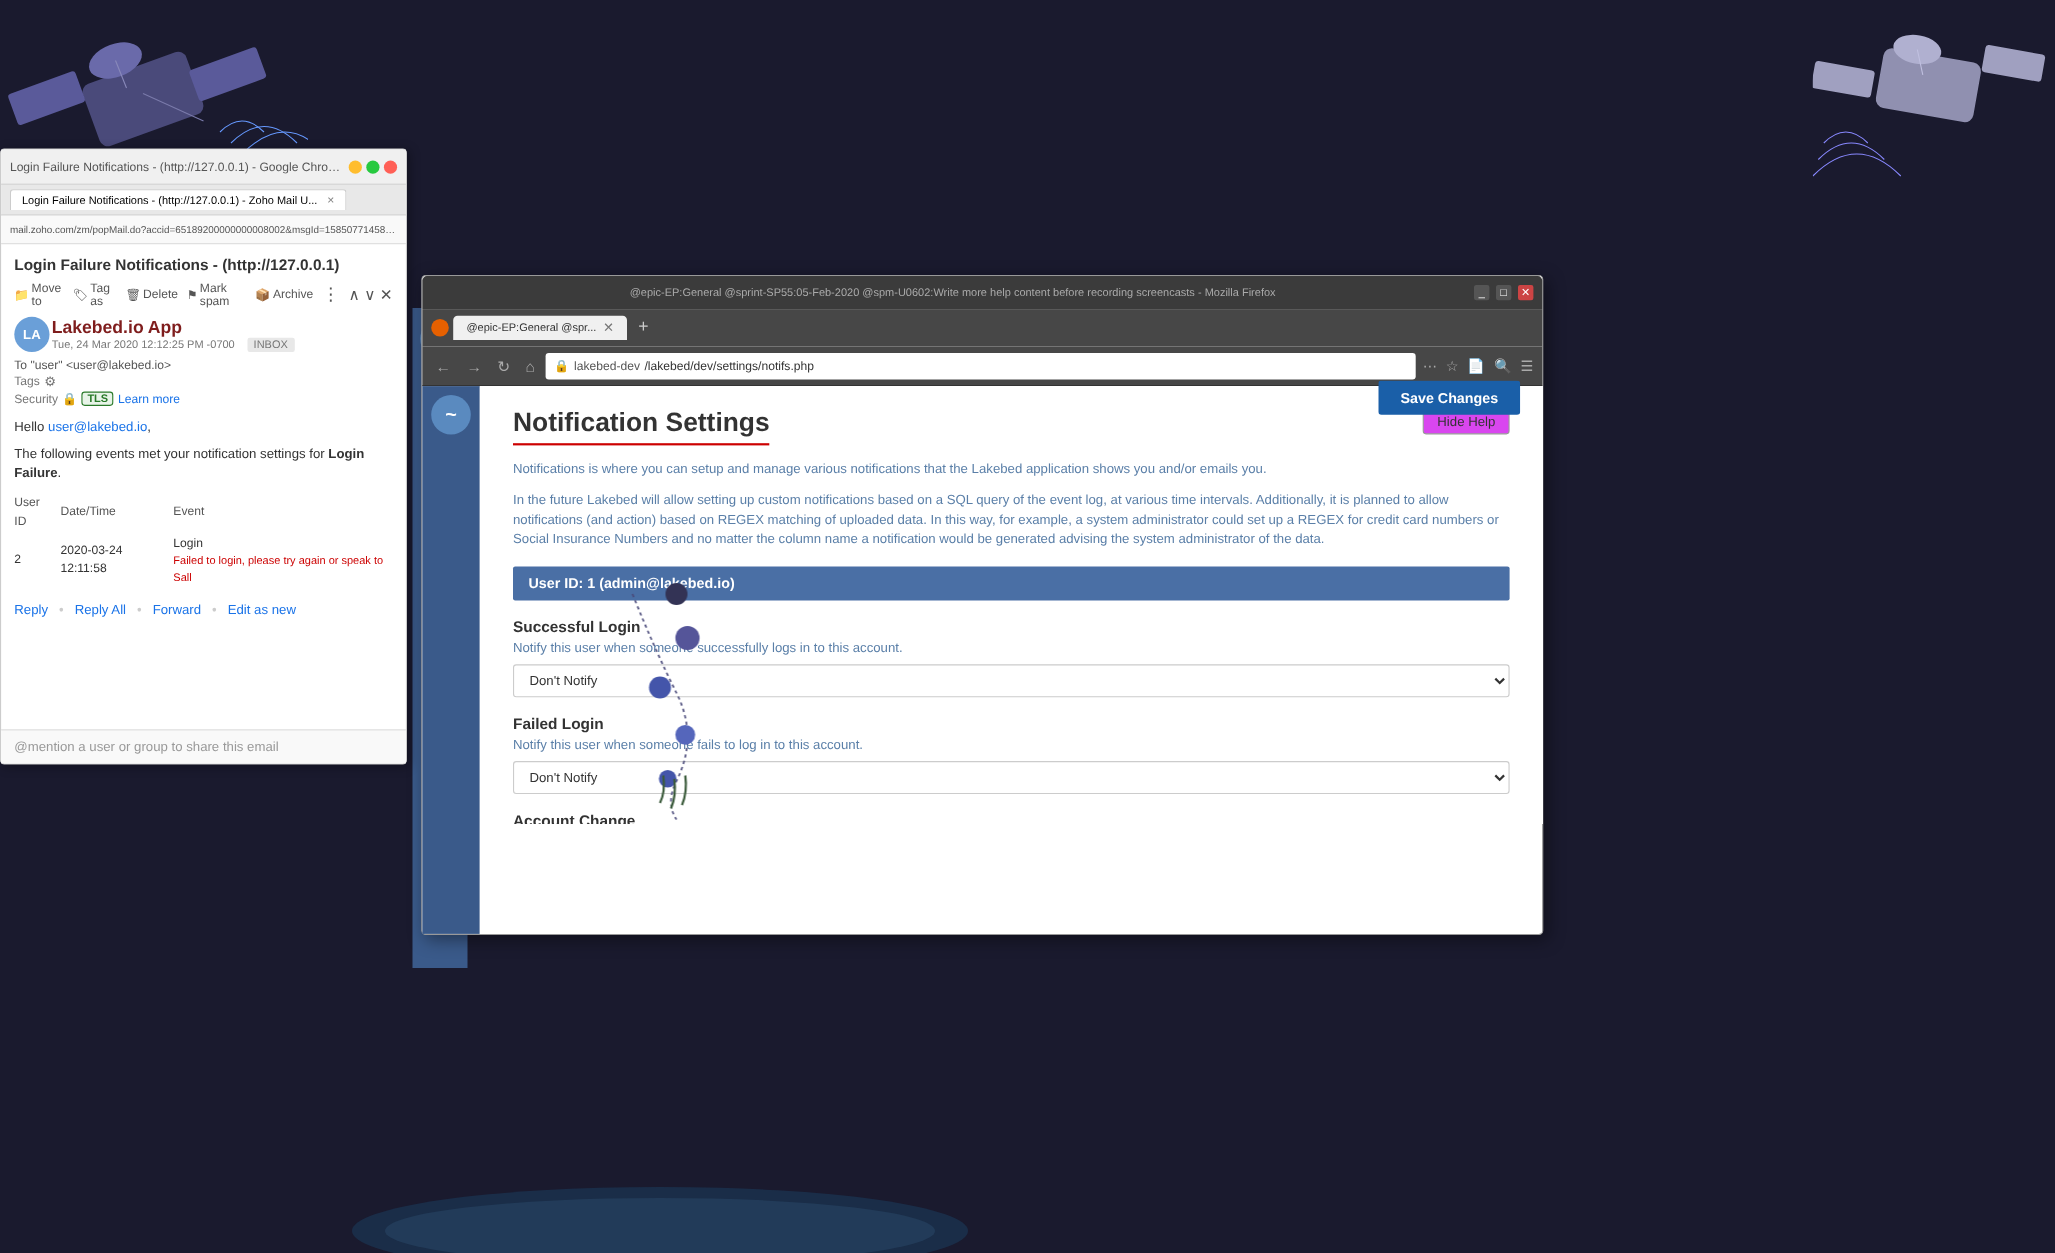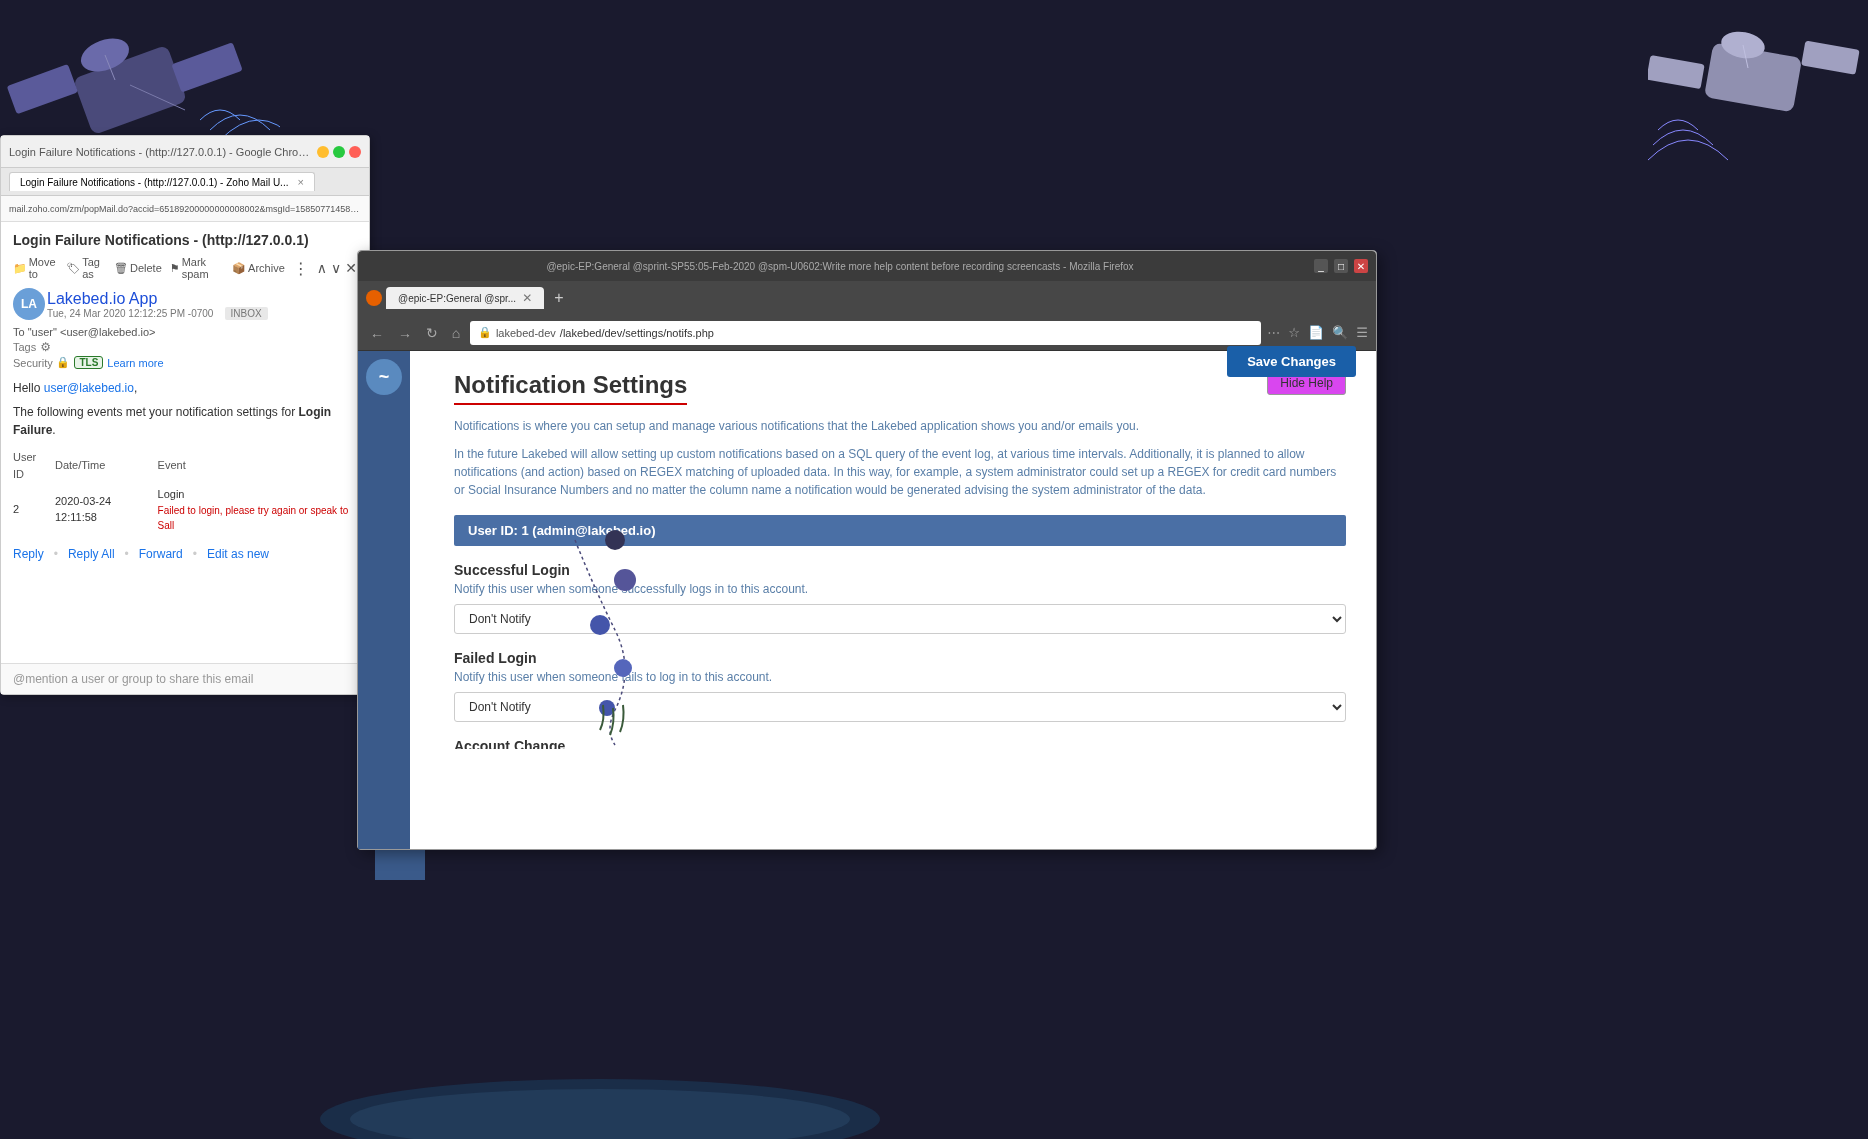--- a/index.html
+++ b/index.html
@@ -127,21 +127,21 @@
       background: #6a9fd8;
       border-radius: 50%;
       display: flex;
       align-items: center;
       justify-content: center;
       color: white;
       font-size: 12px;
       font-weight: bold;
       flex-shrink: 0;
     }
-    .sender-name { font-weight: normal; color: #1d4ed8; }
+    .sender-name { font-weight: bold; color: #7f1d1d; }
     .sender-meta { color: #777; font-size: 10px; }
     .to-line { font-size: 11px; color: #555; margin-top: 2px; }
     .tags-line { font-size: 11px; color: #777; display: flex; align-items: center; gap: 4px; margin-top: 2px; }
     .security-line { font-size: 11px; color: #777; display: flex; align-items: center; gap: 4px; margin-top: 2px; }
     .tls-badge {
       background: #e8f4e8;
       color: #2a7a2a;
       border: 1px solid #2a7a2a;
       border-radius: 3px;
       padding: 0 4px;
@@ -199,21 +199,21 @@
       gap: 4px;
       font-size: 14px;
       color: #555;
       margin-left: auto;
     }
 
     
     .firefox-window {
       position: absolute;
       top: 250px;
-      left: 357px;
+      left: 383px;
       width: 1020px;
       height: 600px;
       background: #fff;
       border: 1px solid #999;
       border-radius: 4px;
       z-index: 20;
       box-shadow: 4px 4px 15px rgba(0,0,0,0.4);
     }
     .ff-titlebar {
       background: #3b3b3b;
@@ -632,21 +632,21 @@
       <span>☰</span>
     </div>
   </div>
 
   <div style="display: flex; height: calc(100% - 100px);">
 
     <div style="width: 52px; background: #3a5a8a; display:flex; flex-direction:column; align-items:center; padding-top:8px;">
       <div style="width:36px; height:36px; background:#5a8abf; border-radius:50%; display:flex; align-items:center; justify-content:center; color:white; font-size:18px; font-weight:bold;">~</div>
     </div>
 
-    <div class="settings-content" style="flex:1;margin-left:14px;">
+    <div class="settings-content" style="flex:1;">
       <div class="settings-header">
         <div class="settings-title">Notification Settings</div>
         <button class="hide-help-btn">Hide Help</button>
       </div>
 
       <p class="settings-desc">Notifications is where you can setup and manage various notifications that the Lakebed application shows you and/or emails you.</p>
       <p class="settings-desc-2">In the future Lakebed will allow setting up custom notifications based on a SQL query of the event log, at various time intervals. Additionally, it is planned to allow notifications (and action) based on REGEX matching of uploaded data. In this way, for example, a system administrator could set up a REGEX for credit card numbers or Social Insurance Numbers and no matter the column name a notification would be generated advising the system administrator of the data.</p>
 
       <div class="user-header">User ID: 1 (admin@lakebed.io)</div>
 

